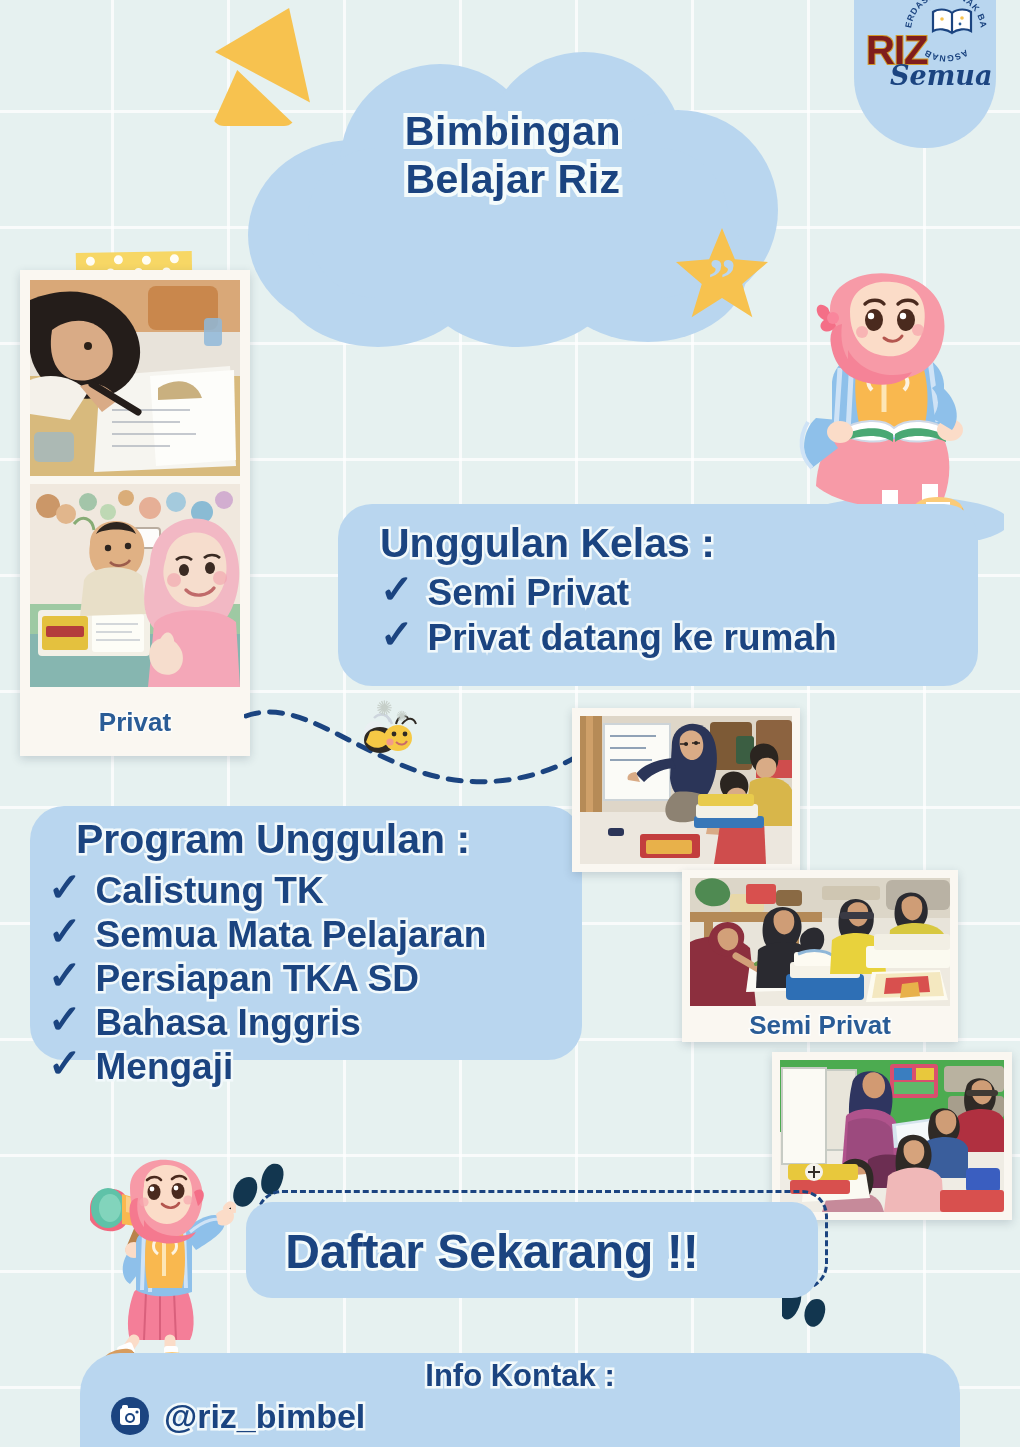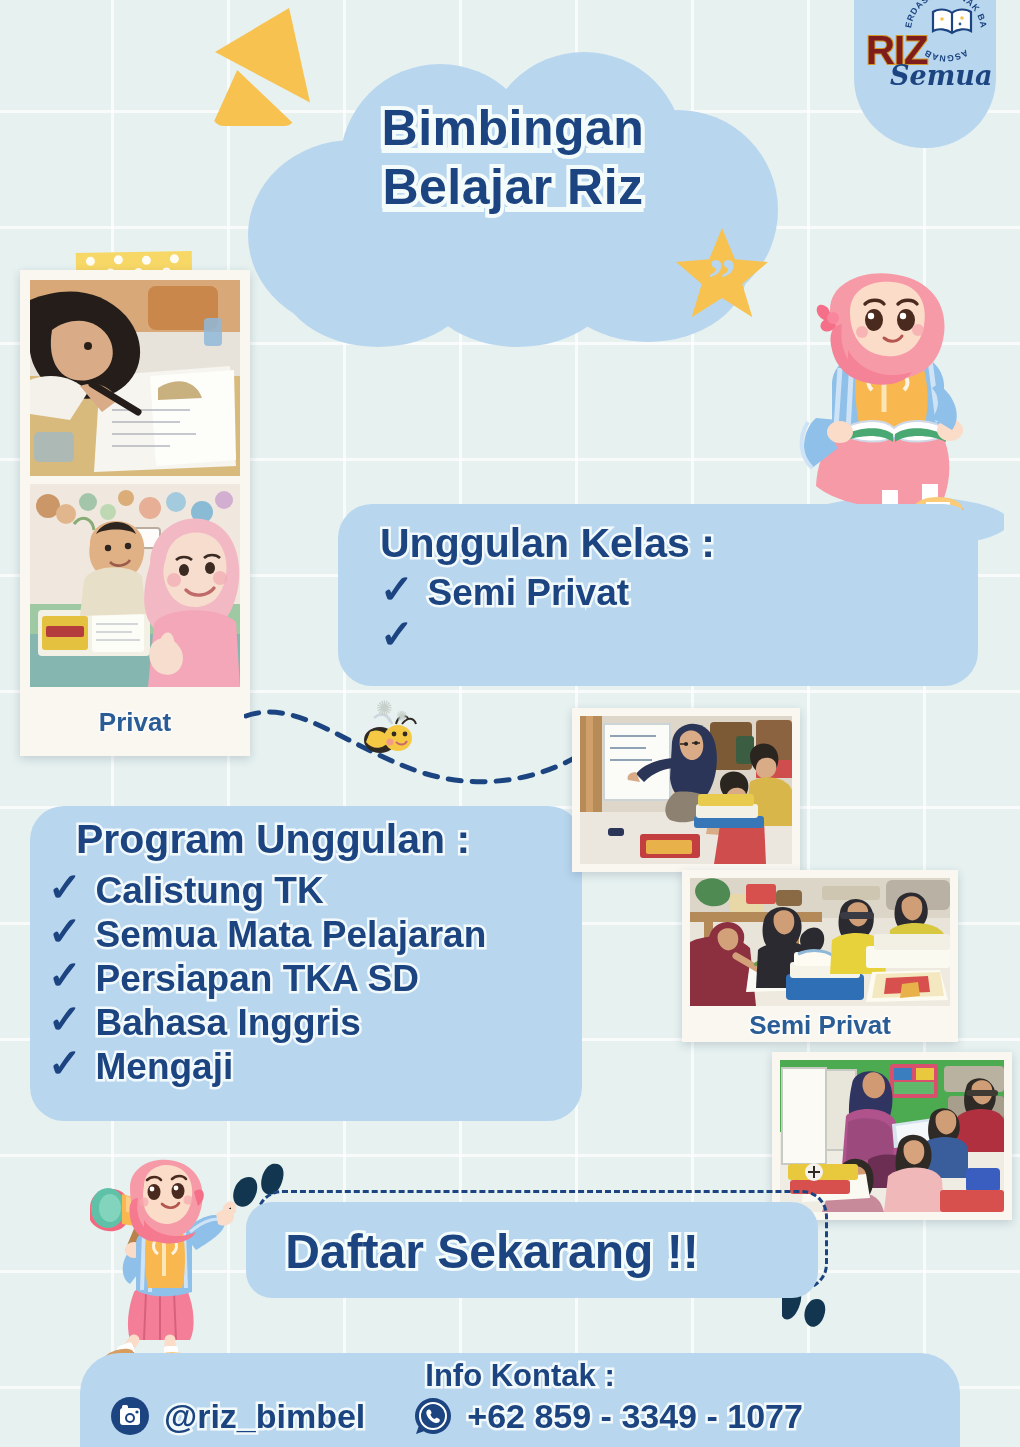--- a/index.html
+++ b/index.html
@@ -49,31 +49,30 @@
   #cloud { left: 248px; top: 52px; width: 530px; height: 295px; }
   #cloud i {
     position: absolute;
     background: #b9d6ef;
     border-radius: 50%;
   }
 
   
   #title {
     position: absolute;
-    left: 258px; top: 99px;
+    left: 258px; top: 108px;
     width: 510px;
     text-align: center;
-    font-size: 50px;
+    font-size: 41px;
     line-height: 1.17;
     font-weight: bold;
     letter-spacing: 0.5px;
     color: #1b4480;
     -webkit-text-stroke: 8px #f4fbfb;
     paint-order: stroke fill;
-    text-decoration: underline;
   }
   #title .l2 { display: block; }
 
   
   #star {
     left: 676px; top: 228px;
     width: 92px; height: 92px;
   }
   #star .shape {
     position: absolute; inset: 0;
@@ -154,21 +153,21 @@
   
   #girl-read { left: 772px; top: 272px; width: 232px; height: 268px; }
 
   
   .blue-box {
     position: absolute;
     background: #b9d6ef;
     border-radius: 34px;
   }
   #box-kelas { left: 338px; top: 504px; width: 640px; height: 182px; }
-  #box-program { left: 30px; top: 806px; width: 552px; height: 315px; }
+  #box-program { left: 30px; top: 806px; width: 552px; height: 254px; }
   #box-daftar {
     left: 246px; top: 1202px; width: 572px; height: 96px;
     border-radius: 26px;
   }
   #daftar-dash {
     left: 256px; top: 1190px; width: 572px; height: 100px;
     border: 3px dashed #1b4480;
     border-radius: 26px;
   }
   #box-contact {
@@ -414,20 +413,21 @@
 
   <div id="box-kelas" class="blue-box">
     <div class="inner">
       <div class="hd">Unggulan Kelas :</div>
       <div class="li">
         <span class="ck">✓</span>
         <span>Semi Privat</span>
       </div>
       <div class="li">
         <span class="ck">✓</span>
+        <span>Privat datang ke rumah</span>
       </div>
     </div>
   </div>
 
   <div id="box-program" class="blue-box">
     <div class="inner">
       <div class="hd">Program Unggulan :</div>
       <div class="li">
         <span class="ck">✓</span>
         <span>Calistung TK</span>
@@ -780,23 +780,15 @@
       <svg class="c-icon" viewBox="0 0 40 40">
         <circle cx="20" cy="20" r="19" fill="#1b4480"></circle>
         <rect x="10" y="12" width="20" height="17" rx="3" fill="#ffffff"></rect>
         <circle cx="20" cy="22" r="5" fill="#1b4480"></circle>
         <circle cx="20" cy="22" r="3" fill="#ffffff"></circle>
         <rect x="12" y="9" width="6" height="4" rx="1.5" fill="#ffffff"></rect>
         <circle cx="27" cy="16" r="1.6" fill="#1b4480"></circle>
       </svg>
       <span class="label">@riz_bimbel</span>
     </div>
-    <div class="c-item">
-      <svg class="c-icon" viewBox="0 0 40 40">
-        <path d="M20 2 C30 2 38 10 38 20 C38 30 30 38 20 38 C16.5 38 13.4 37 10.8 35.3 L3 38 L5.6 30.4 C3.4 27.6 2 24 2 20 C2 10 10 2 20 2 Z" fill="#1b4480"></path>
-        <circle cx="20" cy="20" r="13" fill="none" stroke="#ffffff" stroke-width="2"></circle>
-        <path d="M15.6 13.6 C17 13.2 17.8 14.6 18.4 16 C18.9 17.2 18 17.8 17.4 18.4 C18 20.6 19.8 22.4 22 23 C22.6 22.4 23.2 21.5 24.4 22 C25.8 22.6 27.2 23.4 26.8 24.8 C26.4 26.4 24.4 27.4 22.6 27 C18.6 26.1 14.3 21.8 13.4 17.8 C13 16 14 14 15.6 13.6 Z" fill="#ffffff"></path>
-      </svg>
-      <span class="label">+62  859 - 3349 - 1077</span>
-    </div>
   </div>
 
 </div>
 
 </body></html>

